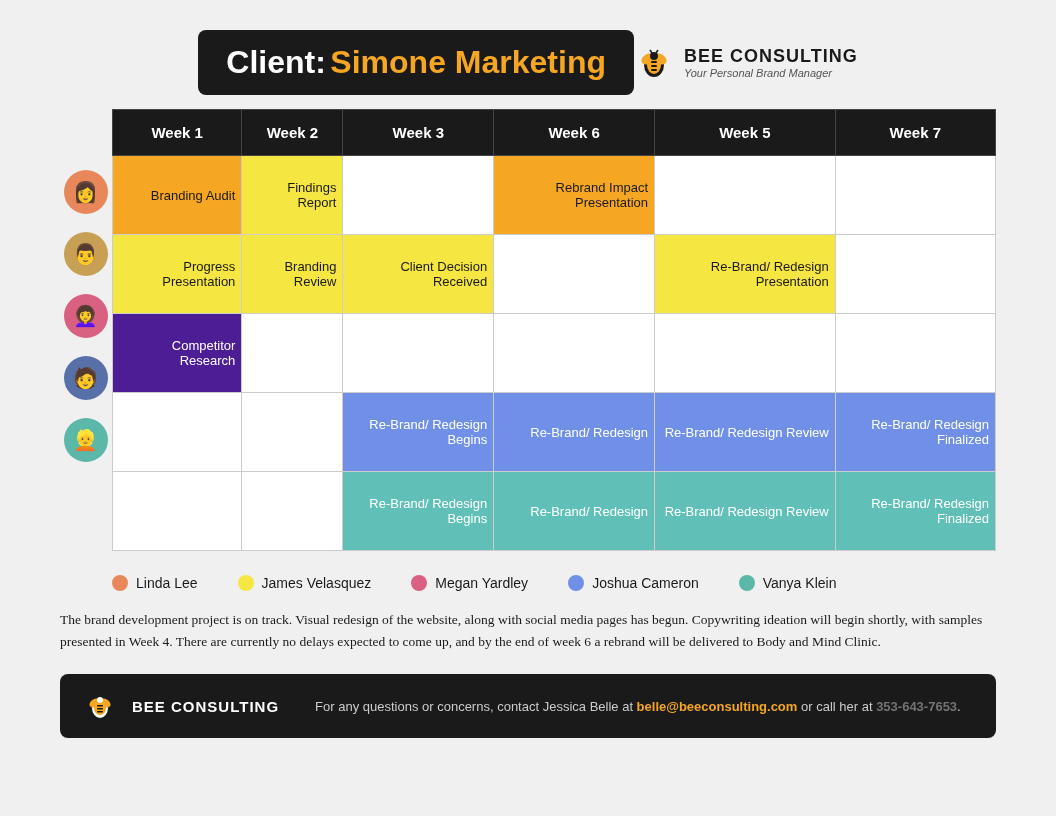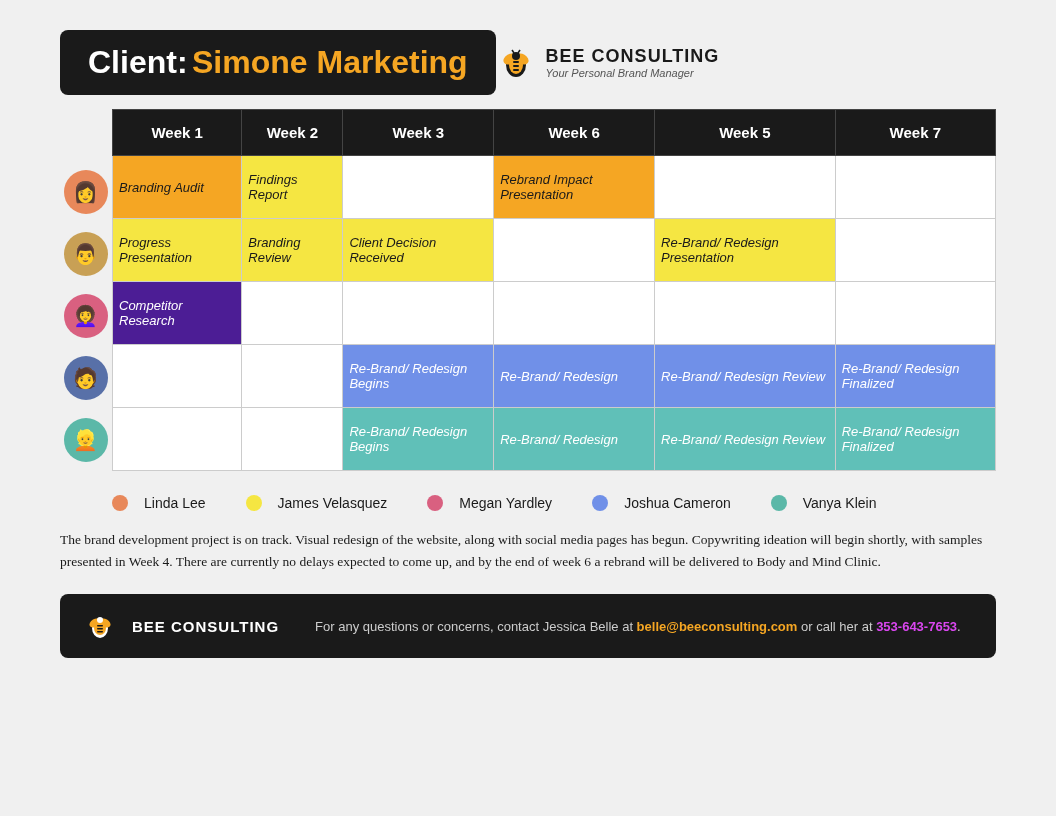--- a/index.html
+++ b/index.html
@@ -14,21 +14,21 @@
     }
     .page {
       background: #f0f0f0;
       width: 1056px;
       min-height: 816px;
       padding: 30px 60px;
     }
     
     .header {
       display: flex;
-      justify-content: flex-start;
+      justify-content: center;
       align-items: center;
       margin-bottom: 14px;
     }
     .client-title-box {
       background: #1a1a1a;
       border-radius: 8px;
       padding: 14px 28px;
     }
     .client-title-box .client-label {
       color: #fff;
@@ -124,46 +124,45 @@
       background: #1a1a1a;
       color: #fff;
       font-size: 15px;
       font-weight: 700;
       text-align: center;
       padding: 14px 8px;
       border: 1px solid #444;
     }
     .gantt-table td {
       border: 1px solid #ccc;
-      text-align: left;
+      text-align: right;
       font-size: 13px;
       font-weight: 500;
-      padding: 16px 6px;
+      padding: 24px 6px;
       height: 62px;
       vertical-align: middle;
-      font-style: italic;
     }
     .cell-orange { background: #f5a623; color: #1a1a1a; }
     .cell-yellow { background: #f5e642; color: #1a1a1a; }
     .cell-pink   { background: #4c1d95; color: #fff; }
     .cell-blue   { background: #7090e8; color: #fff; }
     .cell-teal   { background: #60c0b8; color: #fff; }
     .cell-empty  { background: #fff; }
     
     .legend {
       display: flex;
       gap: 40px;
       align-items: center;
       margin-bottom: 18px;
       margin-left: 52px;
     }
     .legend-item {
       display: flex;
       align-items: center;
-      gap: 16px;
+      gap: 8px;
       font-size: 14px;
       color: #1a1a1a;
     }
     .legend-dot {
       width: 16px;
       height: 16px;
       border-radius: 50%;
       display: inline-block;
     }
     
@@ -343,16 +342,16 @@
       <ellipse cx="16" cy="18" rx="8" ry="10" fill="#fff"></ellipse>
       <ellipse cx="11" cy="13" rx="6" ry="4" fill="#f5a623" transform="rotate(-30 11 13)"></ellipse>
       <ellipse cx="21" cy="13" rx="6" ry="4" fill="#f5a623" transform="rotate(30 21 13)"></ellipse>
       <ellipse cx="16" cy="18" rx="6" ry="7" fill="#f5a623"></ellipse>
       <rect x="13" y="15" width="6" height="1.5" rx="0.75" fill="#1a1a1a"></rect>
       <rect x="13" y="18" width="6" height="1.5" rx="0.75" fill="#1a1a1a"></rect>
       <rect x="13" y="21" width="6" height="1.5" rx="0.75" fill="#1a1a1a"></rect>
       <circle cx="16" cy="10" r="3" fill="#fff"></circle>
     </svg>
     <div class="footer-company">BEE CONSULTING</div>
-    <div class="footer-text" id="footer-text">For any questions or concerns, contact Jessica Belle at <a href="mailto:belle@beeconsulting.com">belle@beeconsulting.com</a> or call her at <span style="color:#d946ef;font-weight:700;">353-643-7653</span>.</div>
+    <div class="footer-text" id="footer-text">For any questions or concerns, contact Jessica Belle at <a href="mailto:belle@beeconsulting.com">belle@beeconsulting.com</a> or call her at <span style="color:#737373;font-weight:700;">353-643-7653</span>.</div>
   </div>
 
 </div>
 
 </body></html>

